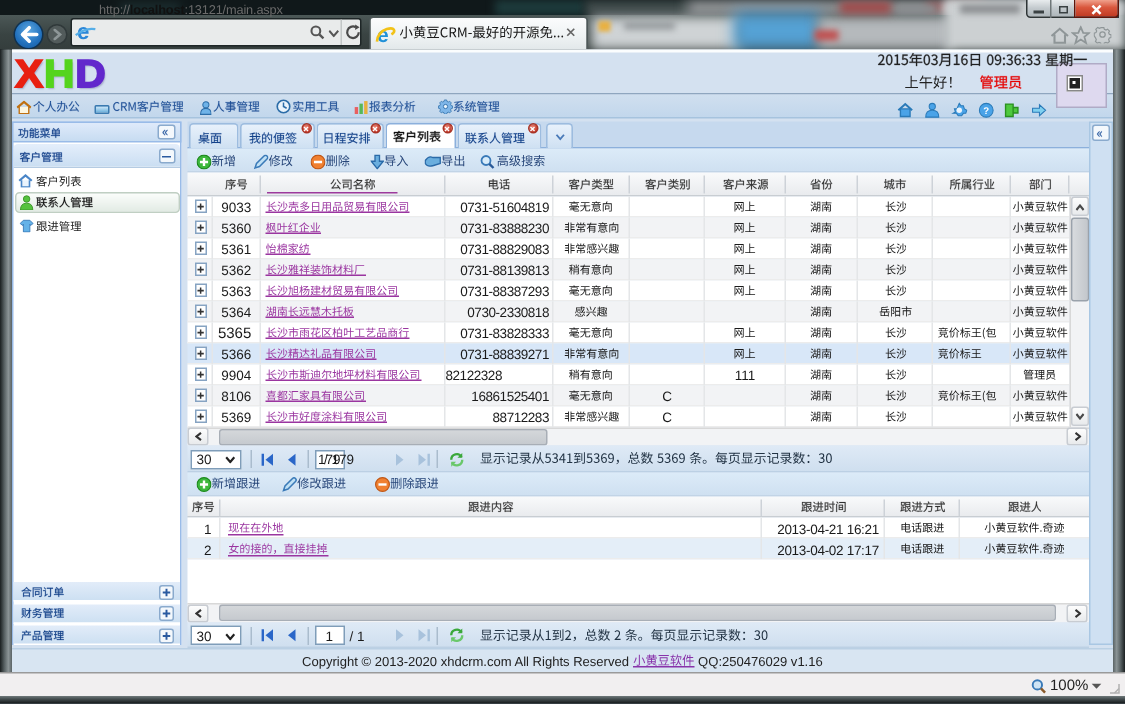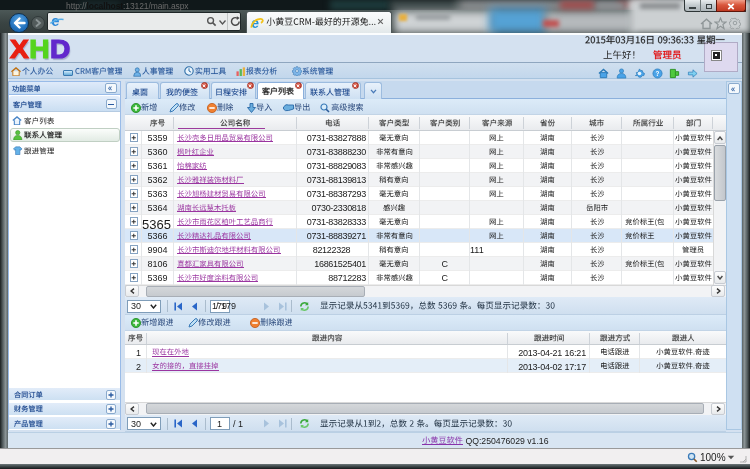--- a/index.html
+++ b/index.html
@@ -573,41 +573,41 @@
     <div class="" style="position:absolute;left:418.5px;top:130.5px;width:1px;height:14px;background:#e4e6e8"></div>
     <div class="" style="position:absolute;left:469px;top:130.5px;width:1px;height:14px;background:#e4e6e8"></div>
     <div class="" style="position:absolute;left:522.5px;top:130.5px;width:1px;height:14px;background:#e4e6e8"></div>
     <div class="" style="position:absolute;left:571px;top:130.5px;width:1px;height:14px;background:#e4e6e8"></div>
     <div class="" style="position:absolute;left:621px;top:130.5px;width:1px;height:14px;background:#e4e6e8"></div>
     <div class="" style="position:absolute;left:673px;top:130.5px;width:1px;height:14px;background:#e4e6e8"></div>
     <div class="" style="position:absolute;left:129.5px;top:133.3px;width:8.5px;height:8.5px;background:#fff;border:1px solid #86a3c2"></div>
     <svg class="ab" style="left:131px;top:134.8px" width="5.5" height="5.5" viewBox="0 0 6 6">
       <path d="M3 0.7 L3 5.3 M0.7 3 L5.3 3" stroke="#333" stroke-width="1.1"></path>
     </svg>
-    <div class="num" style="left:142px;top:133.3px;width:25.5px;text-align:right;font-size:9px">5359</div>
+    <div class="num" style="left:142px;top:133.3px;width:25.5px;text-align:right;font-size:9px">9033</div>
     <span class="ab" style="left:176.5px;top:133.7px;width:96px;height:8.5px;border-bottom:1px solid #9a35a0">
       <svg class="tx " style="left:0;top:0;width:96.2px;height:9.2px" viewBox="0 0 1300.0 125.0">
         <g fill="#9a35a0">
           <use href="#g957f" x="0.0" y="88"></use>
           <use href="#g6c99" x="100.0" y="88"></use>
           <use href="#g58f3" x="200.0" y="88"></use>
           <use href="#g591a" x="300.0" y="88"></use>
           <use href="#g65e5" x="400.0" y="88"></use>
           <use href="#g7528" x="500.0" y="88"></use>
           <use href="#g54c1" x="600.0" y="88"></use>
           <use href="#g8d38" x="700.0" y="88"></use>
           <use href="#g6613" x="800.0" y="88"></use>
           <use href="#g6709" x="900.0" y="88"></use>
           <use href="#g9650" x="1000.0" y="88"></use>
           <use href="#g516c" x="1100.0" y="88"></use>
           <use href="#g53f8" x="1200.0" y="88"></use>
         </g>
       </svg>
     </span>
-    <div class="num" style="left:297px;top:133.3px;width:69px;text-align:right;font-size:9px;letter-spacing:-0.3px">0731-83827888</div>
+    <div class="num" style="left:297px;top:133.3px;width:69px;text-align:right;font-size:9px;letter-spacing:-0.3px">0731-51604819</div>
     <svg class="tx " style="left:379.4px;top:133.7px;width:29.6px;height:9.2px" viewBox="0 0 400.0 125.0">
       <g fill="#1a1a1a">
         <use href="#g6beb" x="0.0" y="88"></use>
         <use href="#g65e0" x="100.0" y="88"></use>
         <use href="#g610f" x="200.0" y="88"></use>
         <use href="#g5411" x="300.0" y="88"></use>
       </g>
     </svg>
     <svg class="tx " style="left:489.4px;top:133.7px;width:14.8px;height:9.2px" viewBox="0 0 200.0 125.0">
       <g fill="#1a1a1a">
@@ -968,21 +968,21 @@
     <div class="" style="position:absolute;left:418.5px;top:214.5px;width:1px;height:14px;background:#e4e6e8"></div>
     <div class="" style="position:absolute;left:469px;top:214.5px;width:1px;height:14px;background:#e4e6e8"></div>
     <div class="" style="position:absolute;left:522.5px;top:214.5px;width:1px;height:14px;background:#e4e6e8"></div>
     <div class="" style="position:absolute;left:571px;top:214.5px;width:1px;height:14px;background:#e4e6e8"></div>
     <div class="" style="position:absolute;left:621px;top:214.5px;width:1px;height:14px;background:#e4e6e8"></div>
     <div class="" style="position:absolute;left:673px;top:214.5px;width:1px;height:14px;background:#e4e6e8"></div>
     <div class="" style="position:absolute;left:129.5px;top:217.3px;width:8.5px;height:8.5px;background:#fff;border:1px solid #86a3c2"></div>
     <svg class="ab" style="left:131px;top:218.8px" width="5.5" height="5.5" viewBox="0 0 6 6">
       <path d="M3 0.7 L3 5.3 M0.7 3 L5.3 3" stroke="#333" stroke-width="1.1"></path>
     </svg>
-    <div class="num" style="left:142px;top:217.3px;width:25.5px;font-size:13px">5365</div>
+    <div class="num" style="left:142px;top:217.3px;width:25.5px;text-align:right;font-size:10px">5365</div>
     <span class="ab" style="left:176.5px;top:217.7px;width:96px;height:8.5px;border-bottom:1px solid #9a35a0">
       <svg class="tx " style="left:0;top:0;width:96.2px;height:9.2px" viewBox="0 0 1300.0 125.0">
         <g fill="#9a35a0">
           <use href="#g957f" x="0.0" y="88"></use>
           <use href="#g6c99" x="100.0" y="88"></use>
           <use href="#g5e02" x="200.0" y="88"></use>
           <use href="#g96e8" x="300.0" y="88"></use>
           <use href="#g82b1" x="400.0" y="88"></use>
           <use href="#g533a" x="500.0" y="88"></use>
           <use href="#g67cf" x="600.0" y="88"></use>
@@ -1151,30 +1151,30 @@
           <use href="#g576a" x="700.0" y="88"></use>
           <use href="#g6750" x="800.0" y="88"></use>
           <use href="#g6599" x="900.0" y="88"></use>
           <use href="#g6709" x="1000.0" y="88"></use>
           <use href="#g9650" x="1100.0" y="88"></use>
           <use href="#g516c" x="1200.0" y="88"></use>
           <use href="#g53f8" x="1300.0" y="88"></use>
         </g>
       </svg>
     </span>
-    <div class="num" style="left:297px;top:245.3px;width:69px;text-align:center;font-size:9px;letter-spacing:-0.3px">82122328</div>
+    <div class="num" style="left:297px;top:245.3px;width:69px;text-align:left;font-size:9px;letter-spacing:-0.3px">82122328</div>
     <svg class="tx " style="left:379.4px;top:245.7px;width:29.6px;height:9.2px" viewBox="0 0 400.0 125.0">
       <g fill="#1a1a1a">
         <use href="#g7a0d" x="0.0" y="88"></use>
         <use href="#g6709" x="100.0" y="88"></use>
         <use href="#g610f" x="200.0" y="88"></use>
         <use href="#g5411" x="300.0" y="88"></use>
       </g>
     </svg>
-    <div class="num" style="left:470px;top:245.3px;width:53.5px;font-size:9px">111</div>
+    <div class="num" style="left:470px;top:245.3px;width:53.5px;text-align:center;font-size:9px">111</div>
     <svg class="tx " style="left:540.4px;top:245.7px;width:14.8px;height:9.2px" viewBox="0 0 200.0 125.0">
       <g fill="#1a1a1a">
         <use href="#g6e56" x="0.0" y="88"></use>
         <use href="#g5357" x="100.0" y="88"></use>
       </g>
     </svg>
     <svg class="tx " style="left:589.6px;top:245.7px;width:14.8px;height:9.2px" viewBox="0 0 200.0 125.0">
       <g fill="#1a1a1a">
         <use href="#g957f" x="0.0" y="88"></use>
         <use href="#g6c99" x="100.0" y="88"></use>
@@ -1638,20 +1638,21 @@
         <use href="#g793a" x="1622.5" y="88"></use>
         <use href="#g8bb0" x="1722.5" y="88"></use>
         <use href="#g5f55" x="1822.5" y="88"></use>
         <use href="#g6570" x="1922.5" y="88"></use>
         <use href="#gff1a" x="2022.5" y="88"></use>
         <use href="#g33" x="2122.5" y="88"></use>
         <use href="#g30" x="2178.0" y="88"></use>
       </g>
     </svg>
     <div class="" style="position:absolute;left:8px;top:432px;width:734px;height:16px;background:#d8e5f2;border-top:1px solid #bad0e4"></div>
+    <div class="num" style="left:201.4px;top:435.5px;font-size:8.7px;color:#222">Copyright © 2013-2020 xhdcrm.com All Rights Reserved&nbsp;</div>
     <span class="ab" style="left:422.0px;top:435.8px;width:41px;height:9px;border-bottom:1px solid #8833aa">
       <svg class="tx " style="left:0px;top:0px;width:41.0px;height:10.2px" viewBox="0 0 500.0 125.0">
         <g fill="#8833aa">
           <use href="#g5c0f" x="0.0" y="88"></use>
           <use href="#g9ec4" x="100.0" y="88"></use>
           <use href="#g8c46" x="200.0" y="88"></use>
           <use href="#g8f6f" x="300.0" y="88"></use>
           <use href="#g4ef6" x="400.0" y="88"></use>
         </g>
       </svg>

